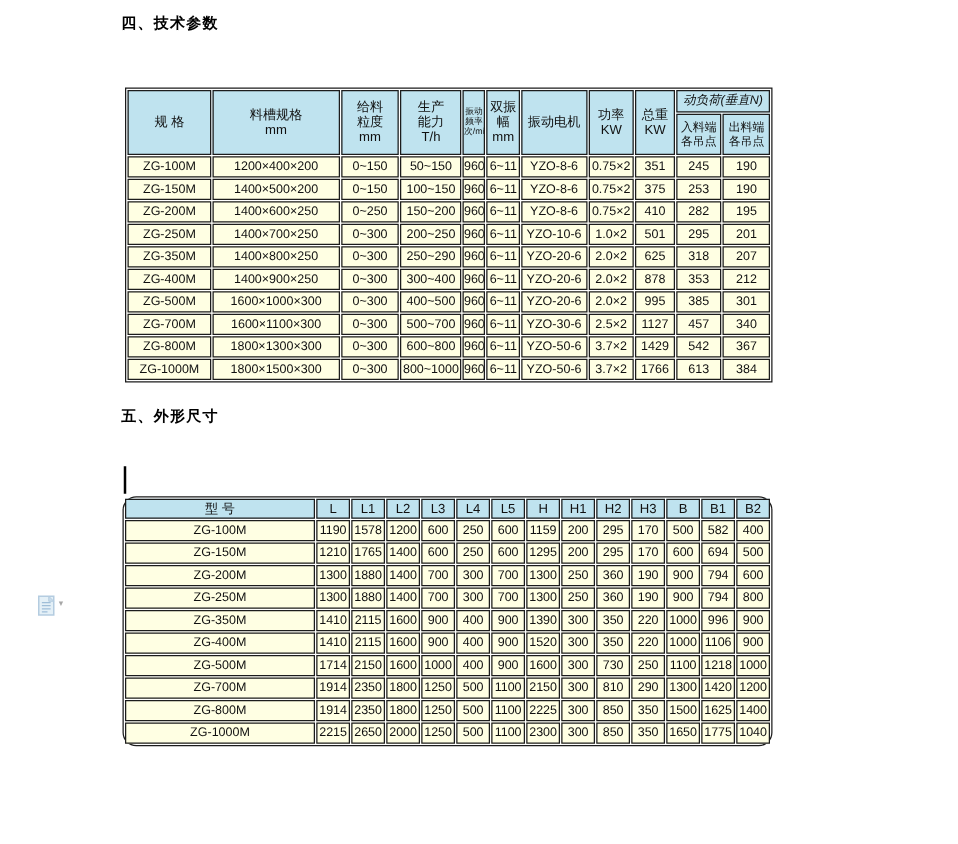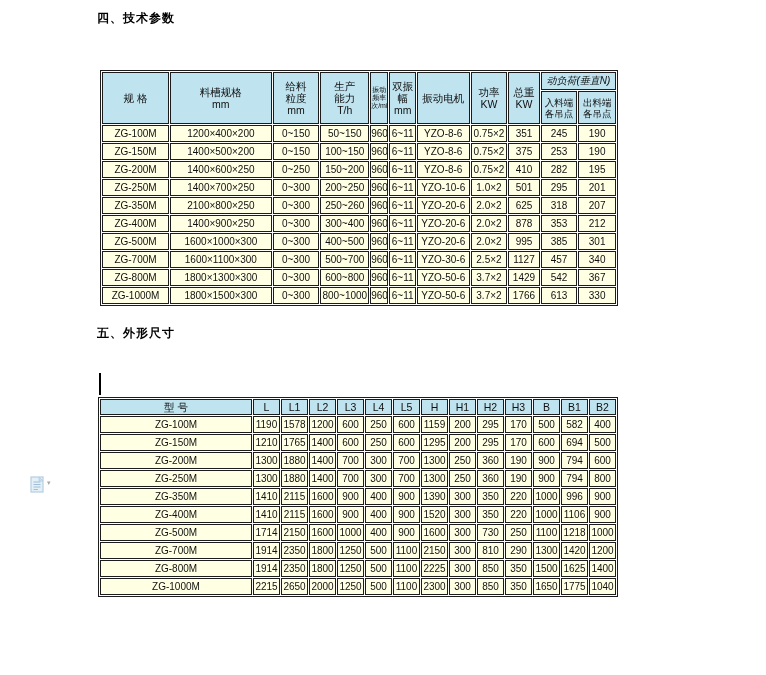--- a/index.html
+++ b/index.html
@@ -32,21 +32,21 @@
     color:#101010;
   }
   #tech-table{left:100px;top:70px;width:518px;}
   #tech-table thead tr.hrow-top th{height:16px;}
   #tech-table thead th[rowspan]{height:50px;}
   #tech-table tbody tr{height:17px;}
   #tech-table th.freq{font-size:7px;line-height:8px;}
   #tech-table th.small{font-size:9.5px;line-height:11px;height:31px;margin-left:25px;}
   #tech-table th.tiny-top{font-size:10px;line-height:10px;font-style:italic;}
 
-  #dim-table{left:98px;top:397px;width:520px;}
+  #dim-table{left:98px;top:397px;width:520px;border-radius:11px;}
   #dim-table thead tr{height:16px;}
   #dim-table tbody tr{height:17px;}
 
   #caret{
     position:absolute;left:99px;top:373px;width:2px;height:22px;background:#000;
   }
   #margin-widget{
     position:absolute;left:30px;top:476px;width:32px;height:22px;
     display:flex;align-items:flex-start;opacity:0.75;cursor:pointer;
   }
@@ -151,23 +151,23 @@
         <td>960</td>
         <td>6~11</td>
         <td>YZO-10-6</td>
         <td>1.0×2</td>
         <td>501</td>
         <td>295</td>
         <td>201</td>
       </tr>
       <tr>
         <td>ZG-350M</td>
-        <td>2100×800×250</td>
-        <td>0~300</td>
-        <td>250~260</td>
+        <td>1400×800×250</td>
+        <td>0~300</td>
+        <td>250~290</td>
         <td>960</td>
         <td>6~11</td>
         <td>YZO-20-6</td>
         <td>2.0×2</td>
         <td>625</td>
         <td>318</td>
         <td>207</td>
       </tr>
       <tr>
         <td>ZG-400M</td>
@@ -225,21 +225,21 @@
         <td>ZG-1000M</td>
         <td>1800×1500×300</td>
         <td>0~300</td>
         <td>800~1000</td>
         <td>960</td>
         <td>6~11</td>
         <td>YZO-50-6</td>
         <td>3.7×2</td>
         <td>1766</td>
         <td>613</td>
-        <td>330</td>
+        <td>384</td>
       </tr>
     </tbody>
 </table>
 
 <div class="section-title" id="title-dim">五、外形尺寸</div>
 
 <div id="caret"></div>
 
 <div id="margin-widget">
   <span style="display:inline-block;line-height:0;">

